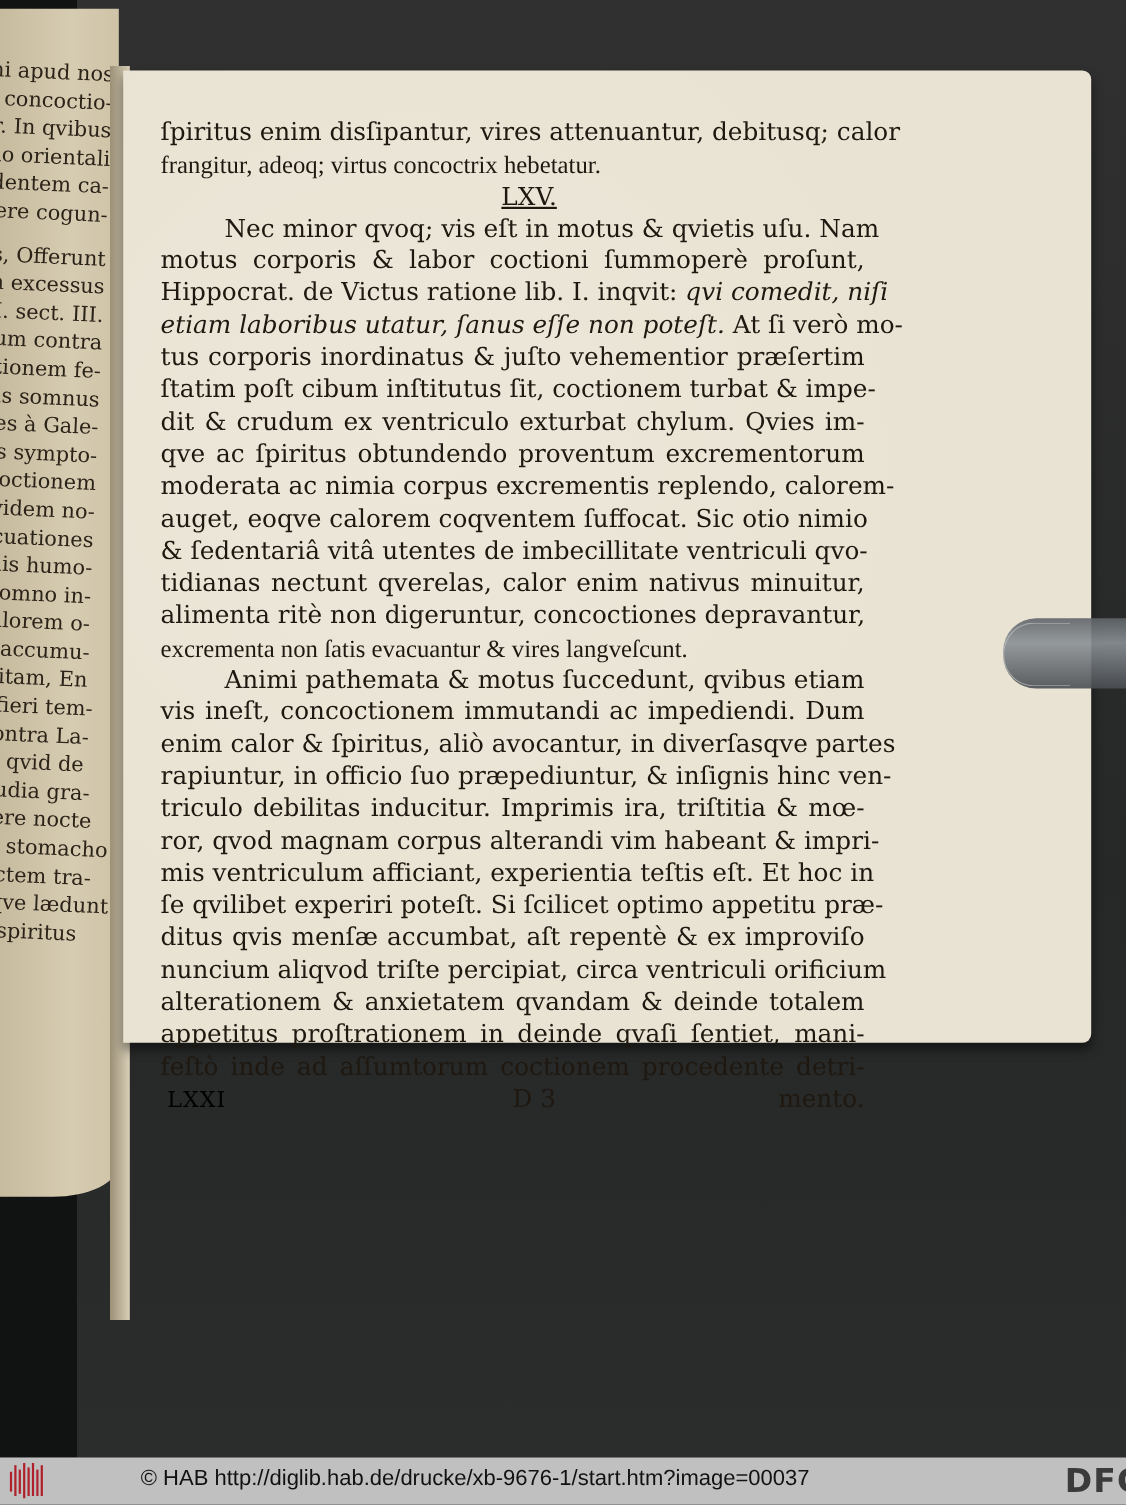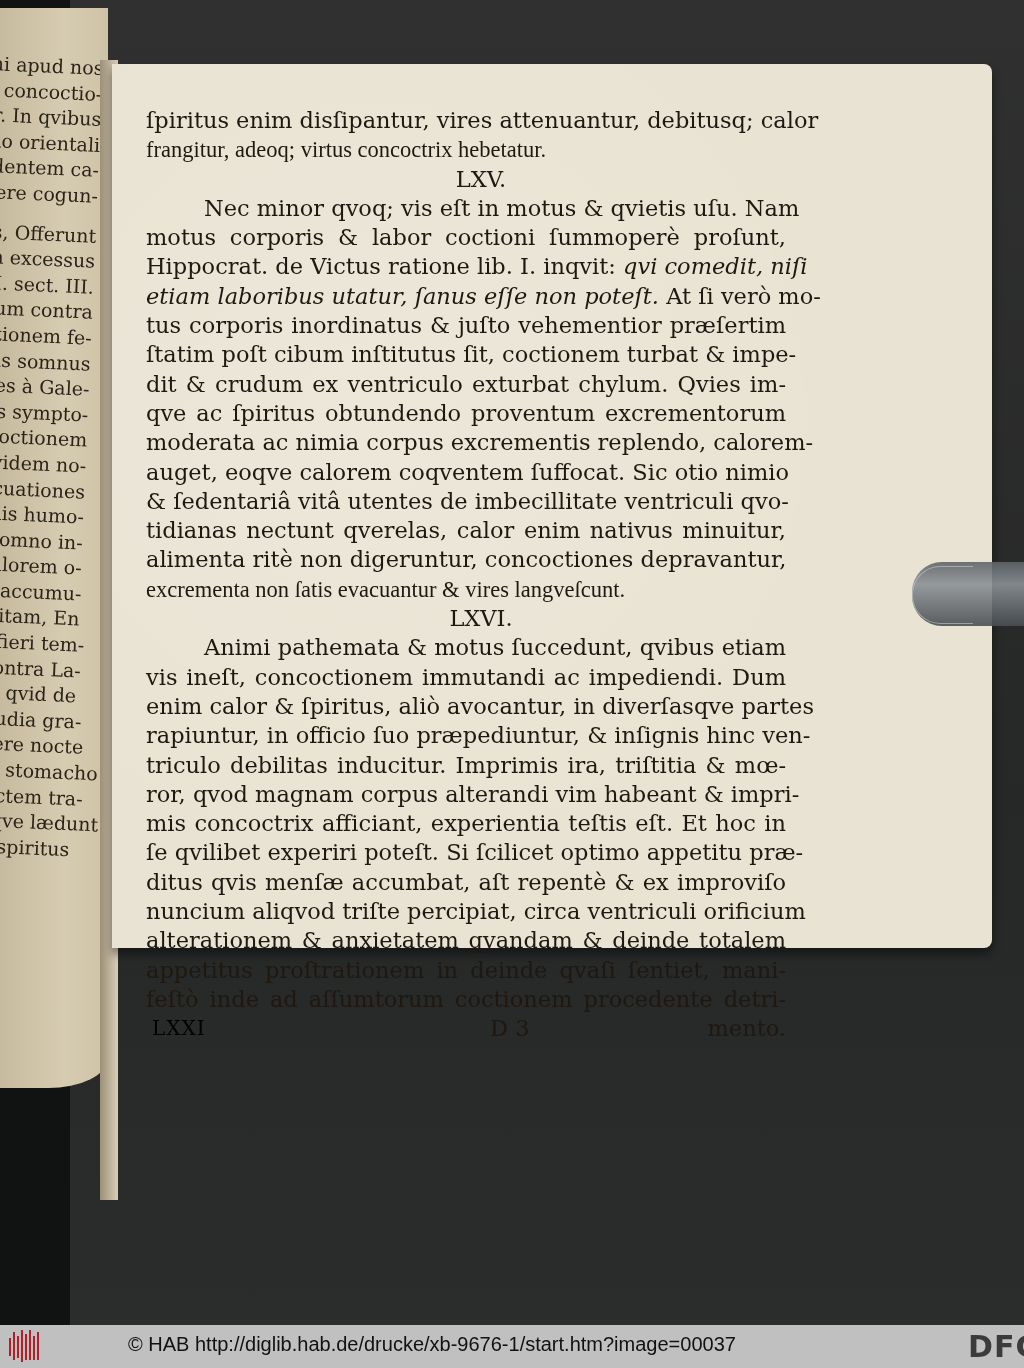--- a/index.html
+++ b/index.html
@@ -46,24 +46,24 @@
     background: radial-gradient(circle at 30% 40%, rgba(255,255,255,0.15), rgba(0,0,0,0) 60%);
     border-radius: inherit;
   }
   .text-block {
     position: absolute; left: 34px; top: 42px; width: 640px;
     color: #1e1810; font-size: 22.5px; line-height: 29.3px;
   }
   .line { display: block; white-space: nowrap; text-align: justify; text-align-last: justify; }
   .line.last { text-align-last: left; font-family: Liberation Serif, serif; }
   .line.indent { padding-left: 58px; }
-  .section-num { display: block; padding-left: 30px; text-align-last: center; }
+  .section-num { display: block; padding-left: 30px; text-align-last: center; text-decoration: underline; }
   .ital { font-style: italic; margin-top: 44px; }
   .signature-row { position: relative; height: 29px; }
-  .signature { position: absolute; left: 320px; top: 0; margin-left: 24px; }
+  .signature { position: absolute; left: 320px; top: 0; }
   .catchword { position: absolute; right: 0; top: 0; }
   .showthrough {
     position: absolute; left: 6px; top: 0; color: #000000; font-size: 20px; letter-spacing: 1px;
   }
   
   .page-tab {
     position: absolute; left: 912px; top: 562px; width: 112px; height: 64px;
     background: linear-gradient(180deg, #5f6468 0%, #8b9196 35%, #4a4e52 100%);
     border-top-left-radius: 30px; border-bottom-left-radius: 30px;
     opacity: 0.9;
@@ -144,28 +144,27 @@
     <span class="line">tus corporis inordinatus &amp; juſto vehementior præſertim</span>
     <span class="line">ſtatim poſt cibum inſtitutus ſit, coctionem turbat &amp; impe-</span>
     <span class="line">dit &amp; crudum ex ventriculo exturbat chylum.   Qvies im-</span>
     <span class="line">qve ac ſpiritus obtundendo proventum excrementorum</span>
     <span class="line">moderata ac nimia corpus excrementis replendo, calorem-</span>
     <span class="line">auget, eoqve calorem coqventem ſuffocat. Sic otio nimio</span>
     <span class="line">&amp; ſedentariâ vitâ utentes de imbecillitate ventriculi qvo-</span>
     <span class="line">tidianas nectunt qverelas, calor enim nativus minuitur,</span>
     <span class="line">alimenta ritè non digeruntur, concoctiones depravantur,</span>
     <span class="line last">excrementa non ſatis evacuantur &amp; vires langveſcunt.</span>
-    <span class="section-num">LXVI.</span>
     <span class="line indent">Animi pathemata &amp; motus ſuccedunt, qvibus etiam</span>
     <span class="line">vis ineſt, concoctionem immutandi ac impediendi. Dum</span>
     <span class="line">enim calor &amp; ſpiritus, aliò avocantur, in diverſasqve partes</span>
     <span class="line">rapiuntur, in officio ſuo præpediuntur, &amp; inſignis hinc ven-</span>
     <span class="line">triculo debilitas inducitur.   Imprimis ira, triſtitia &amp; mœ-</span>
     <span class="line">ror, qvod magnam corpus alterandi vim habeant &amp; impri-</span>
-    <span class="line">mis concoctrix afficiant, experientia teſtis eſt.   Et hoc in</span>
+    <span class="line">mis ventriculum afficiant, experientia teſtis eſt.   Et hoc in</span>
     <span class="line">ſe qvilibet experiri poteſt. Si ſcilicet optimo appetitu præ-</span>
     <span class="line">ditus qvis menſæ accumbat, aſt repentè &amp; ex improviſo</span>
     <span class="line">nuncium aliqvod triſte percipiat, circa ventriculi orificium</span>
     <span class="line">alterationem &amp; anxietatem qvandam &amp; deinde totalem</span>
     <span class="line">appetitus proſtrationem in deinde qvaſi ſentiet, mani-</span>
     <span class="line">feſtò inde ad aſſumtorum coctionem procedente detri-</span>
     <div class="signature-row">
       <span class="showthrough">LXXI</span>
       <span class="signature">D 3</span>
       <span class="catchword">mento.</span>

